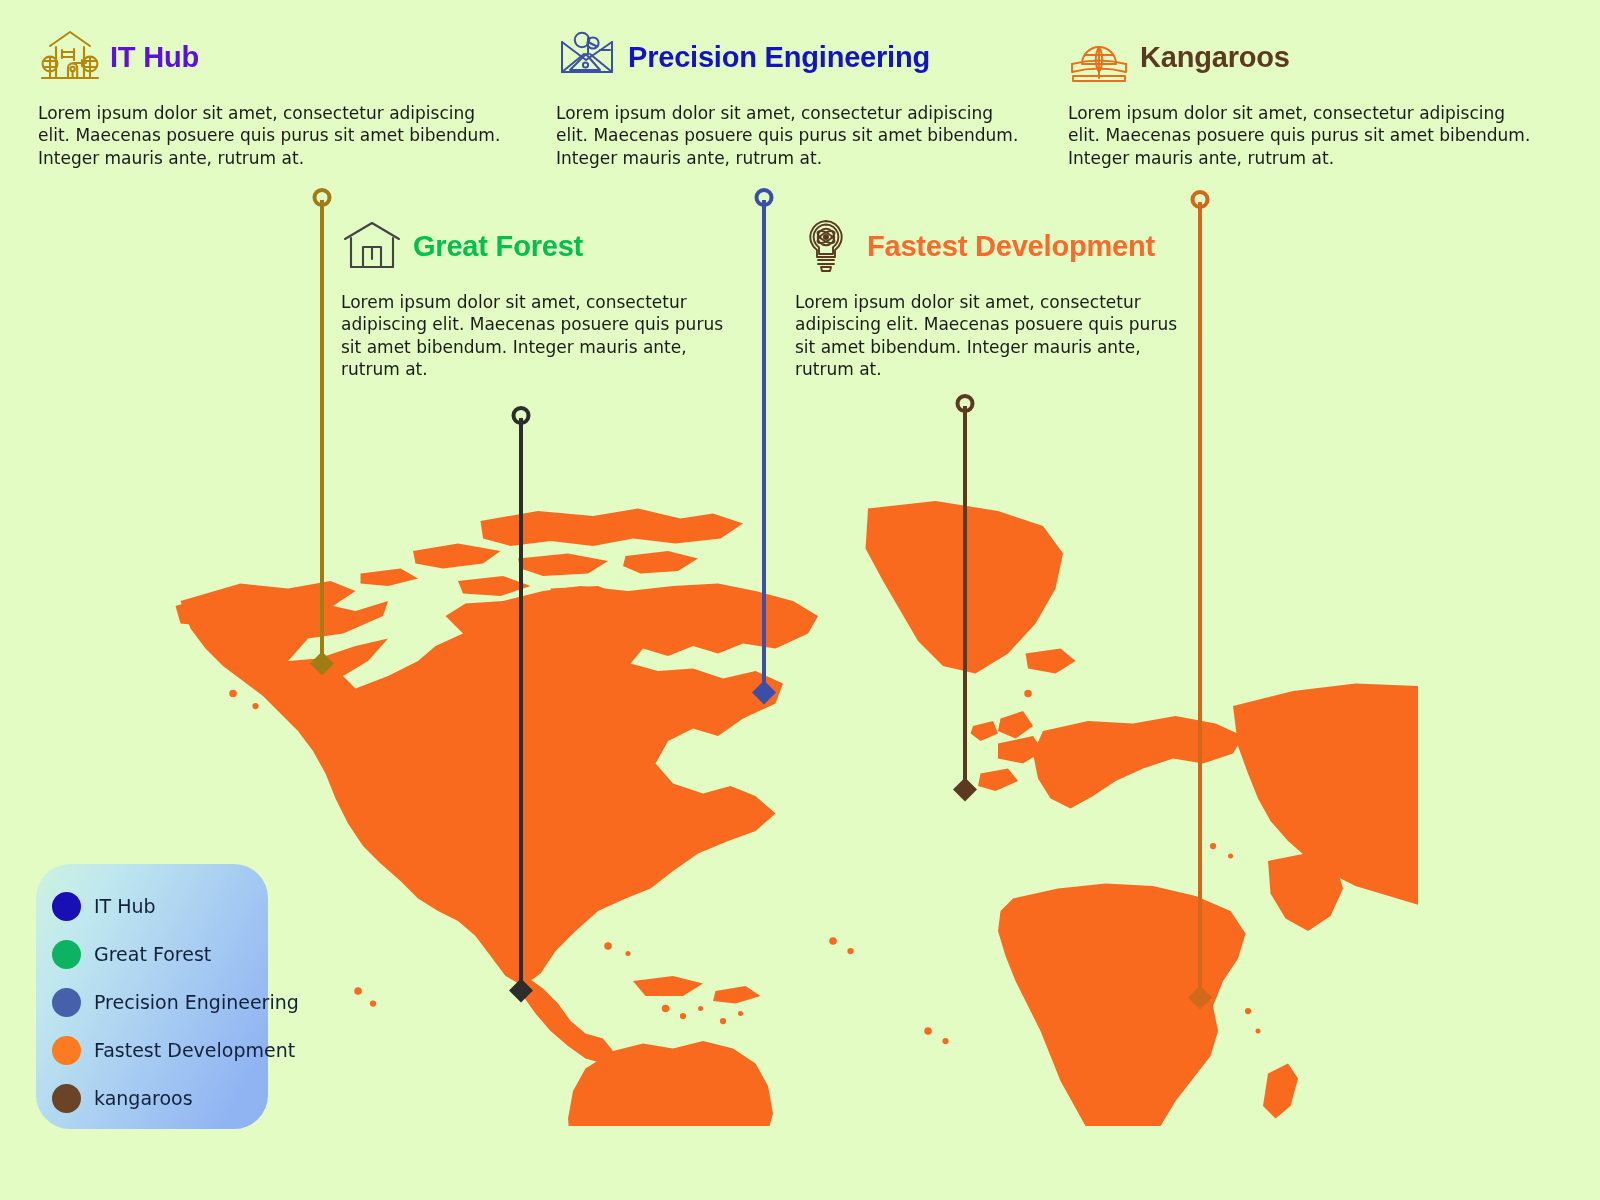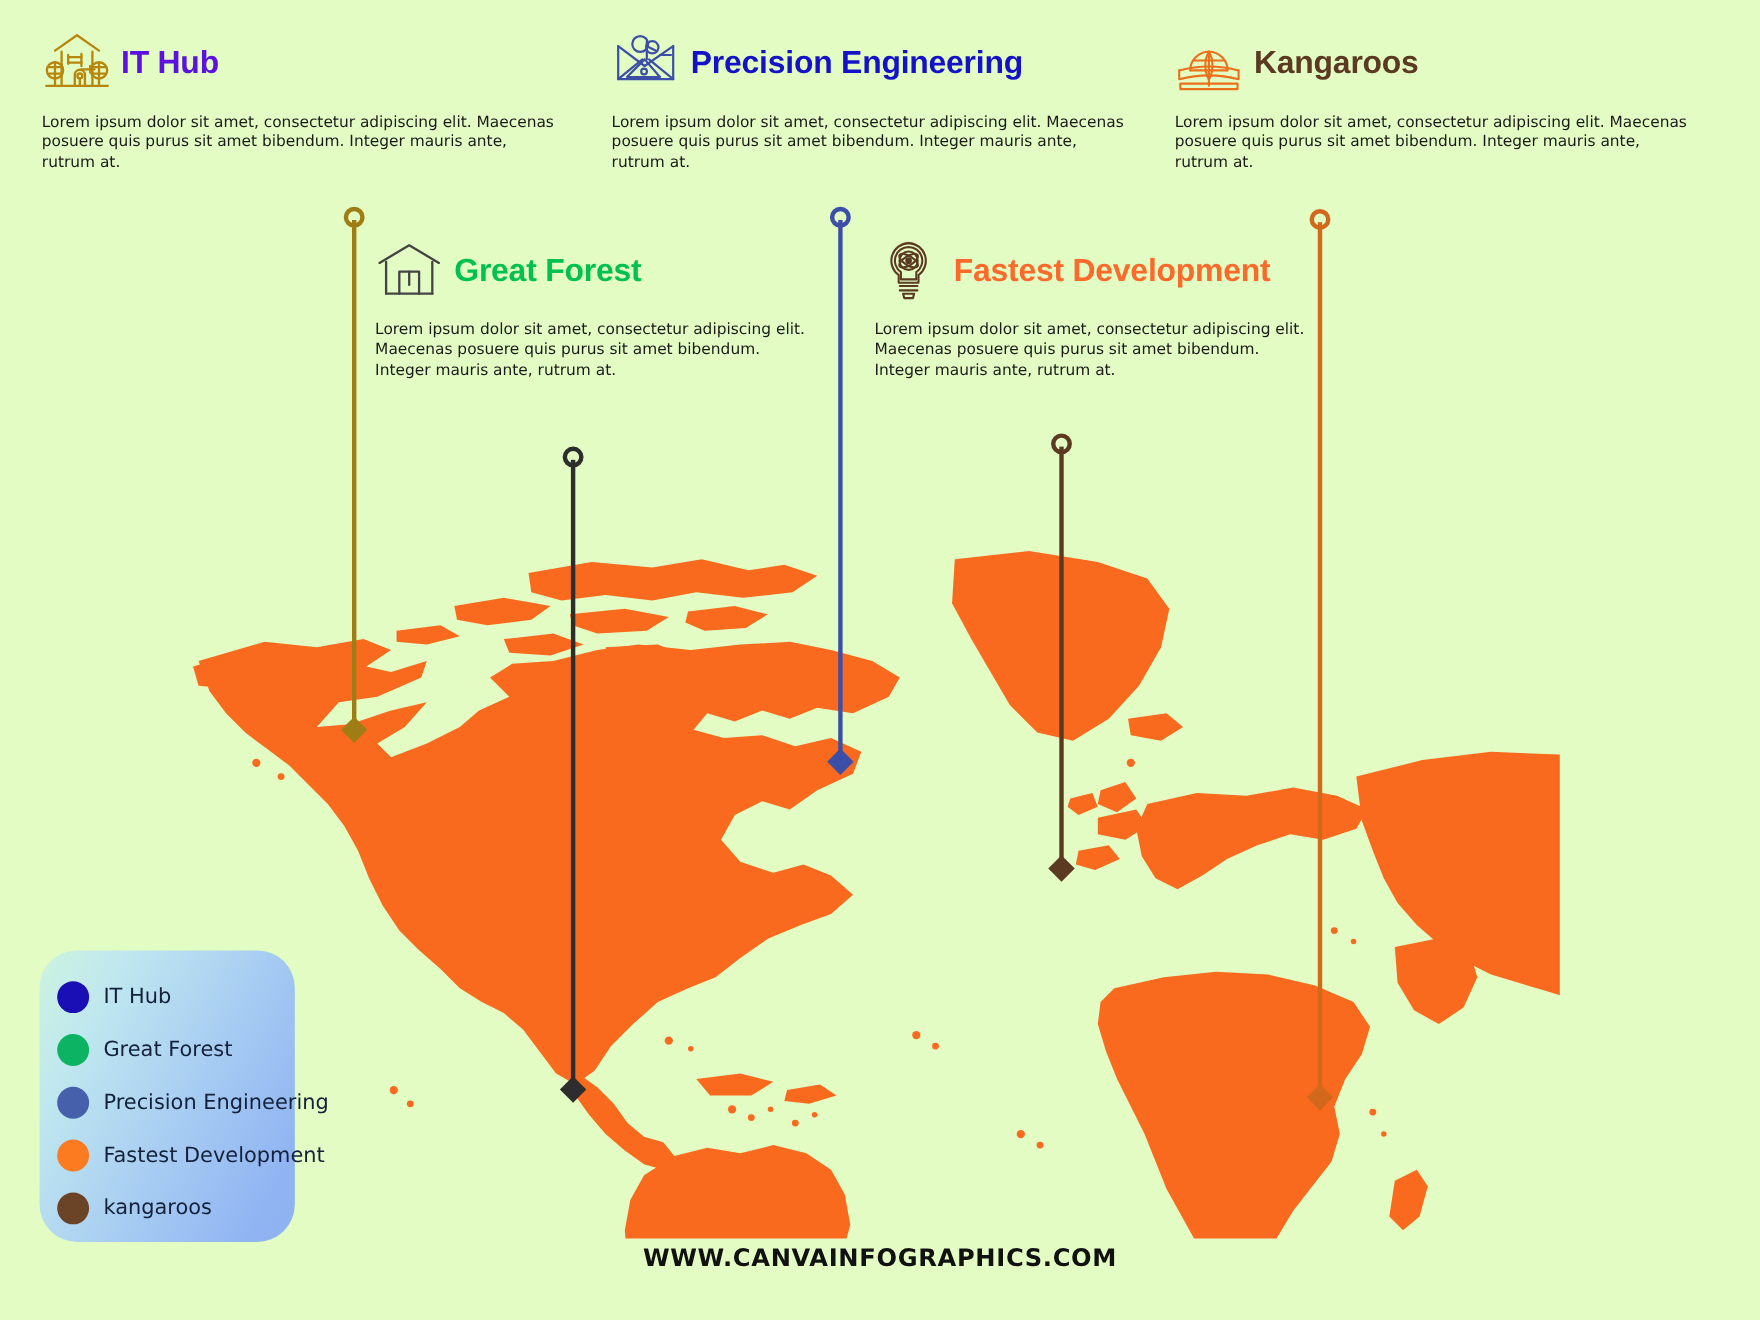--- a/index.html
+++ b/index.html
@@ -33,21 +33,21 @@
   .callout { position: absolute; }
   .callout-head { display: flex; align-items: center; gap: 10px; height: 66px; }
   .callout-icon { width: 62px; height: 58px; flex: 0 0 62px; }
   .callout-title {
     font-size: 29px; font-weight: bold;
     font-family: "Liberation Sans", sans-serif;
     letter-spacing: -0.2px; white-space: nowrap;
   }
   .callout-body {
     font-family: "DejaVu Sans", sans-serif;
-    font-size: 14px; line-height: 1.32; color: #1b1b1b;
+    font-size: 17px; line-height: 1.32; color: #1b1b1b;
     margin-top: 12px;
   }
 
   
   #legend {
     position: absolute; left: 36px; top: 864px; width: 232px; height: 265px;
     border-radius: 34px;
     background: linear-gradient(118deg, #cdf3df 0%, #bfe7ef 22%, #a8cdf2 55%, #90b4f2 88%, #8fb3f1 100%);
   }
   .legend-row { display: flex; align-items: center; gap: 13px; height: 48px; padding-left: 16px; }
@@ -332,15 +332,14 @@
     <div class="legend-row">
       <span class="legend-dot" style="background:#fc7a20;"></span>
       <span class="legend-label">Fastest Development</span>
     </div>
     <div class="legend-row">
       <span class="legend-dot" style="background:#6b4326;"></span>
       <span class="legend-label">kangaroos</span>
     </div>
   </div>
 
-  <div id="footer">WWW.CANVAINFOGRAPHICS.COM</div>
 
 </div>
 
 </body></html>

